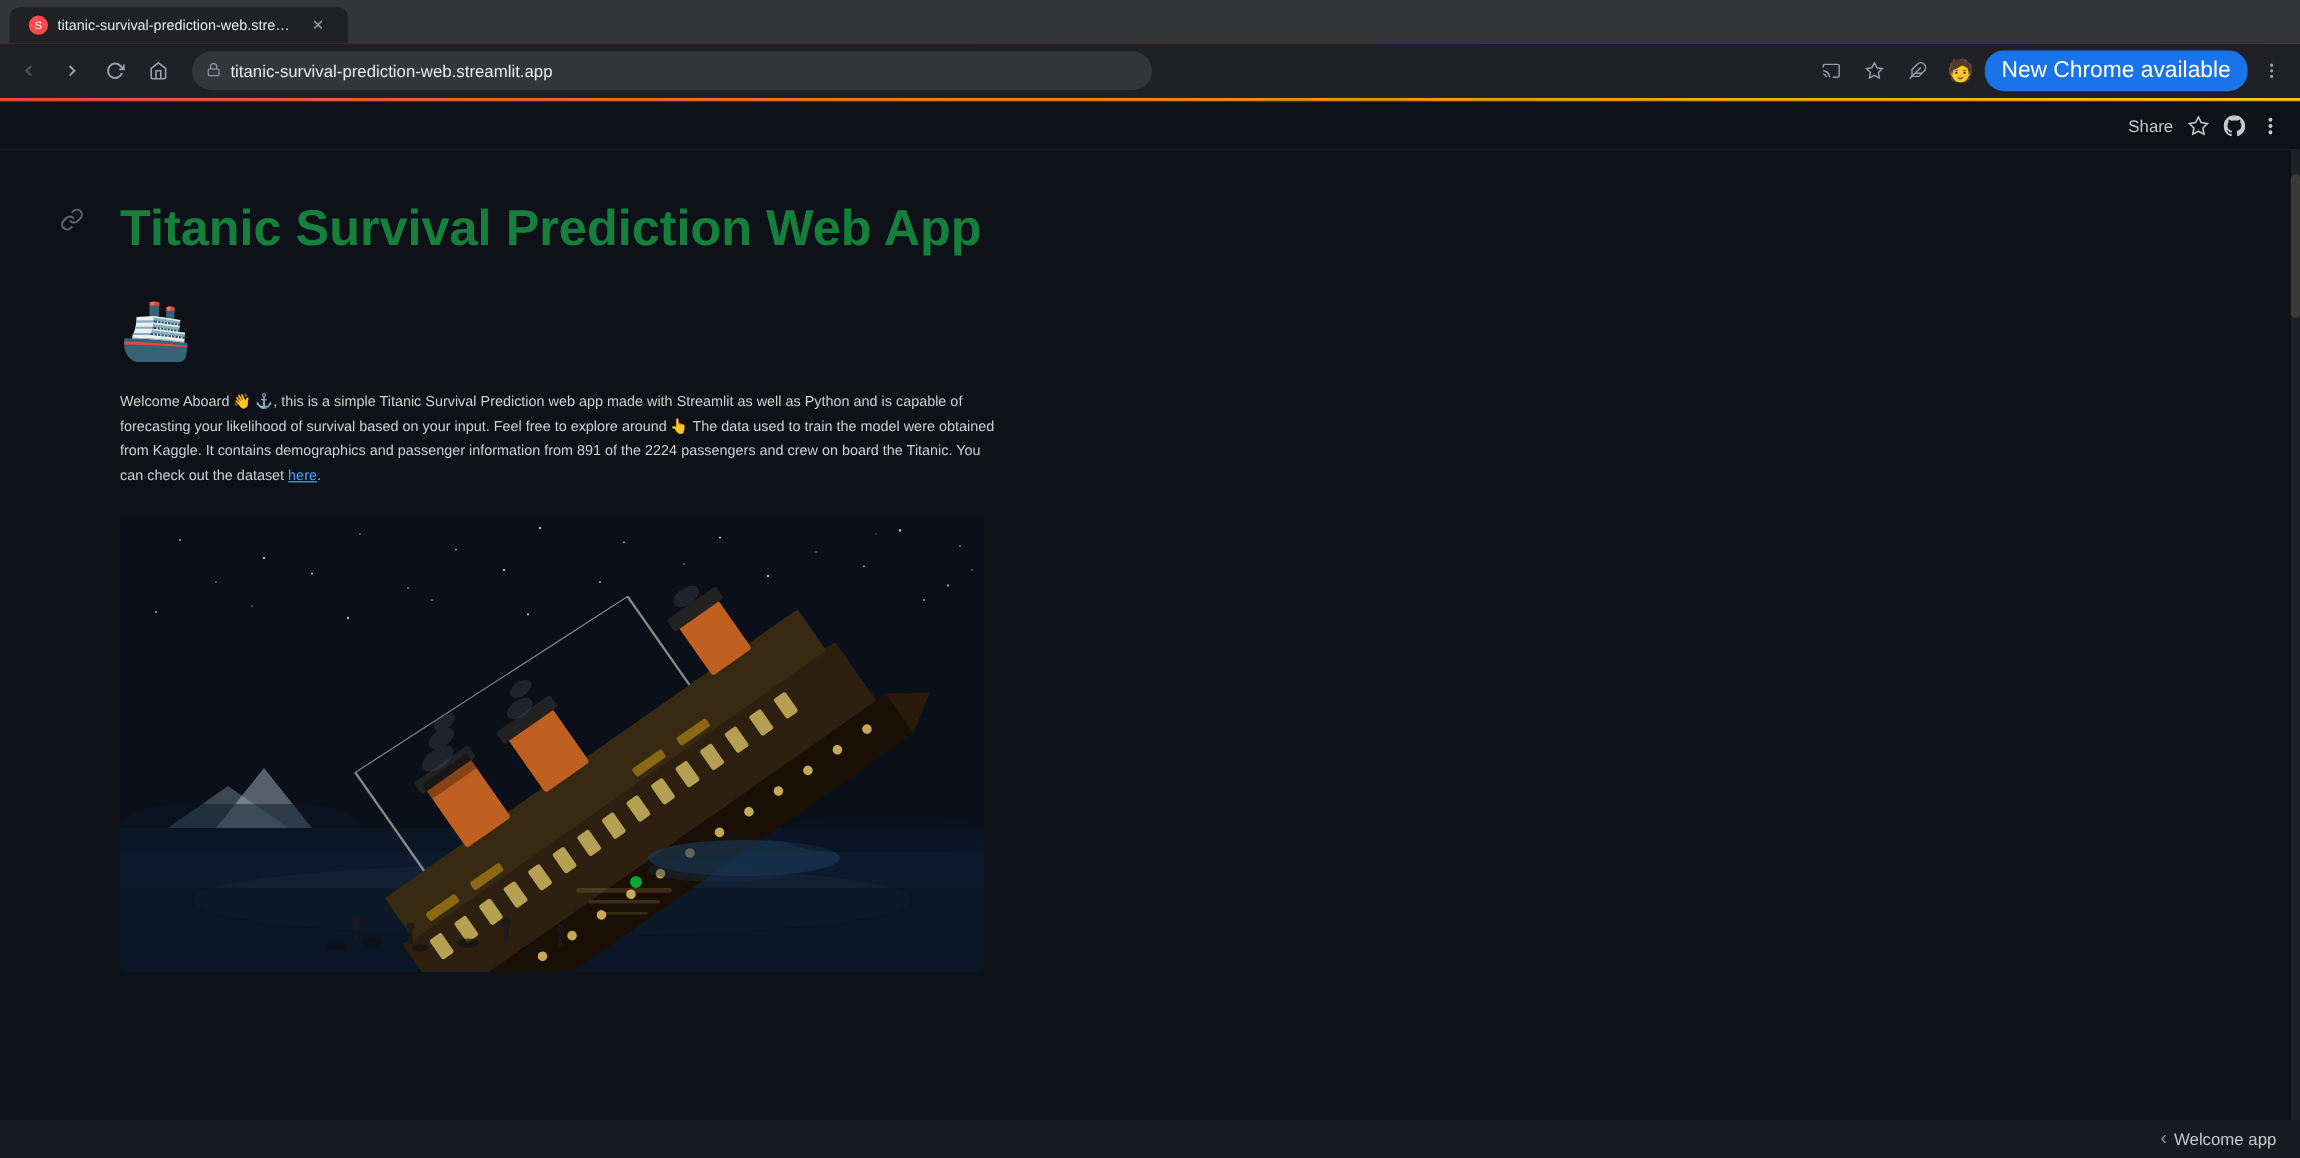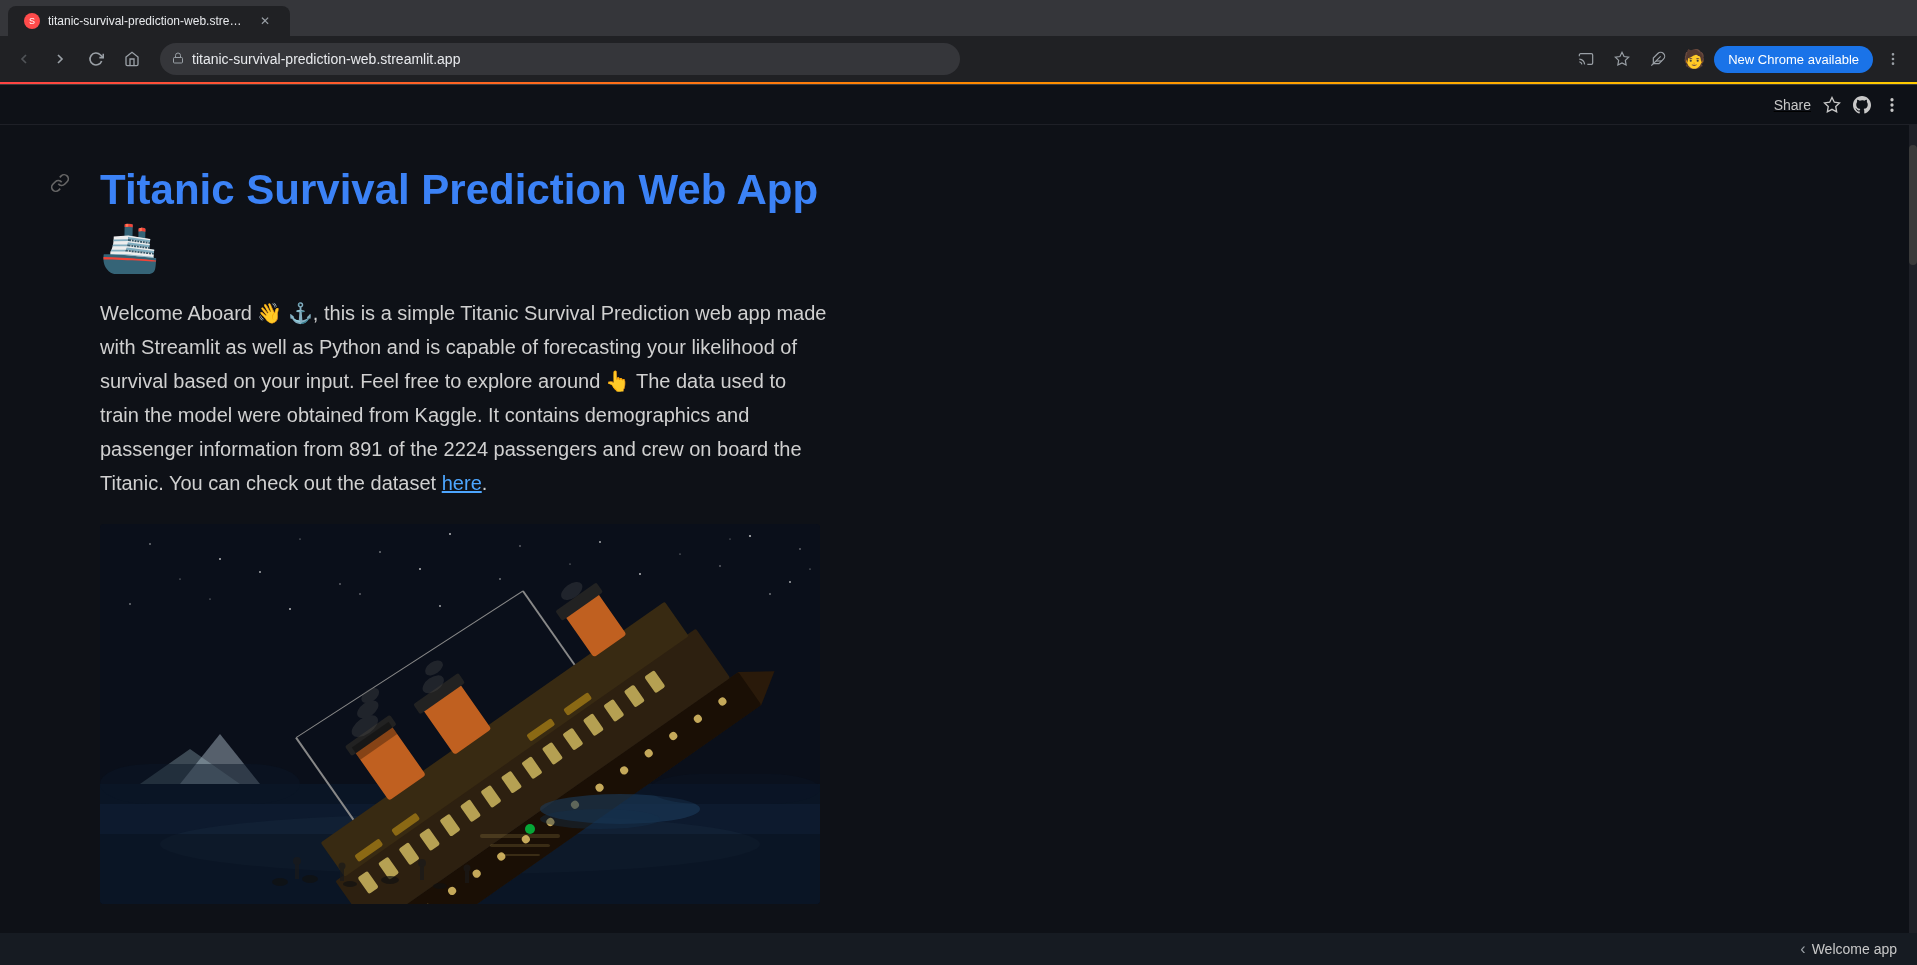--- a/index.html
+++ b/index.html
@@ -124,21 +124,21 @@
       gap: 4px;
       margin-left: auto;
     }
 
     .chrome-available-btn {
       background: #1a73e8;
       color: white;
       border: none;
       border-radius: 16px;
       padding: 6px 14px;
-      font-size: 13px;
+      font-size: 19px;
       cursor: pointer;
       font-weight: 500;
     }
 
     
     .streamlit-header {
       width: 100%;
       height: 40px;
       background: #0e1117;
       display: flex;
@@ -183,33 +183,33 @@
       left: 50px;
       top: 48px;
       color: #666;
       font-size: 18px;
       cursor: pointer;
     }
 
     .page-title {
       font-size: 42px;
       font-weight: 800;
-      color: #3b82f6;
-      margin-bottom: 4px;
+      color: #15803d;
+      margin-bottom: 32px;
       line-height: 1.2;
     }
 
     .ship-emoji {
       font-size: 48px;
       margin-bottom: 20px;
       display: block;
     }
 
     .description {
-      font-size: 20px;
+      font-size: 12px;
       color: #d0d0d0;
       line-height: 1.7;
       max-width: 730px;
       margin-bottom: 24px;
     }
 
     .description a {
       color: #4da6ff;
       text-decoration: underline;
     }

